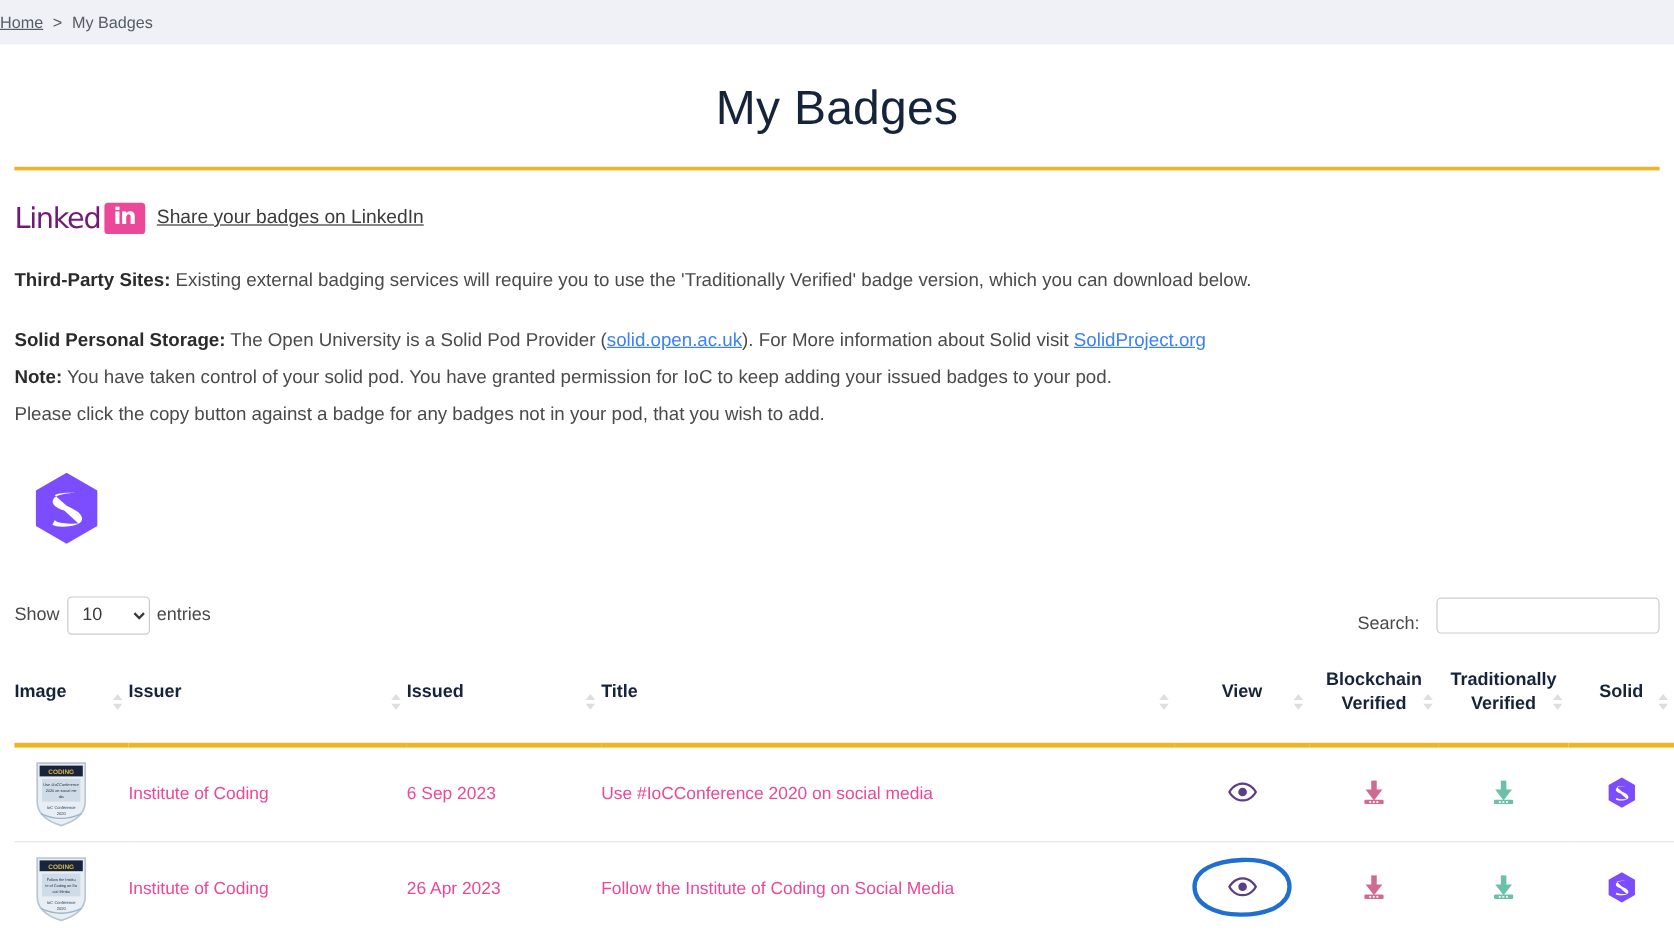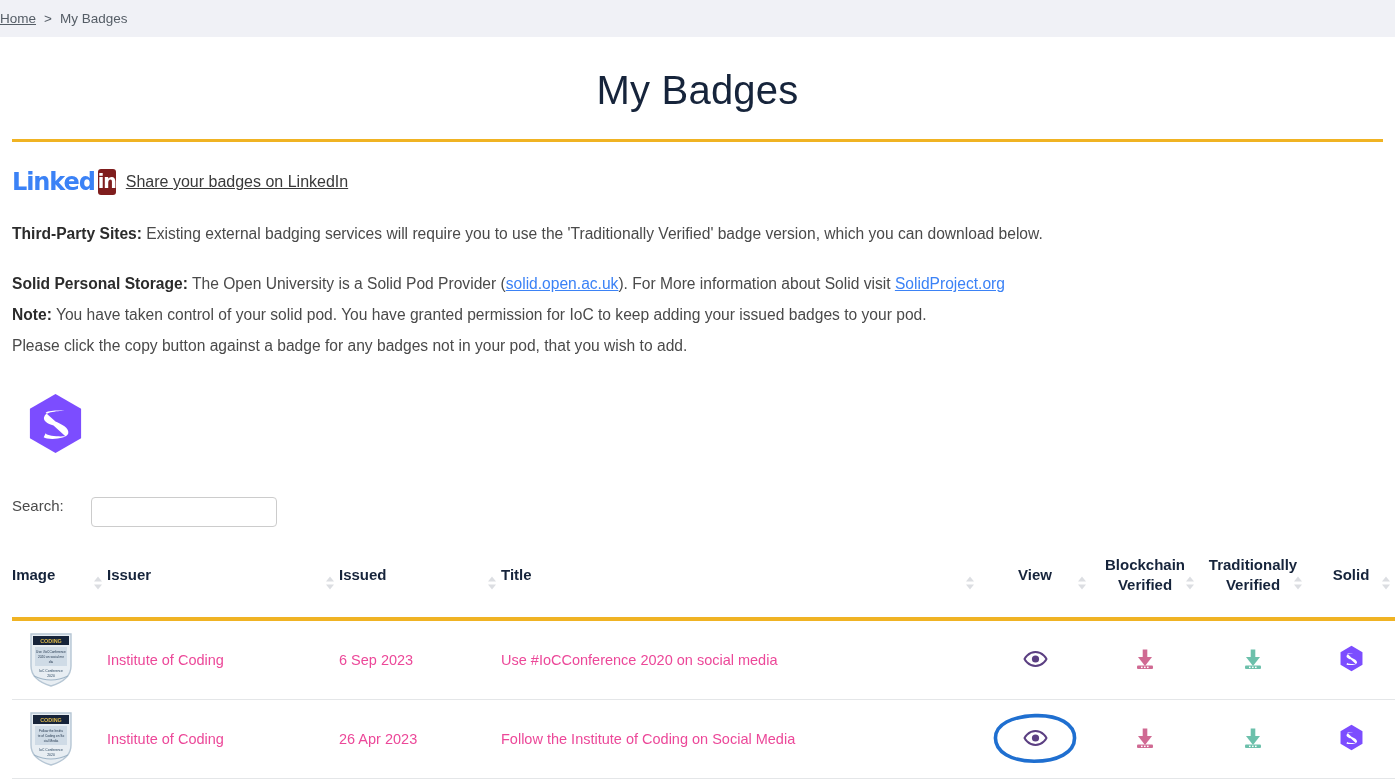--- a/index.html
+++ b/index.html
@@ -46,29 +46,29 @@
   }
 
   
   .linkedin-row {
     display: flex;
     align-items: center;
     margin: 27px 0 0 12px;
   }
   .li-wordmark {
     font-family: "DejaVu Sans", sans-serif;
-    font-weight: bold;
+    font-weight: normal;
     font-size: 24px;
     letter-spacing: -1.1px;
-    color: #3b82f6;
+    color: #701a75;
     line-height: 1;
   }
   .li-square {
-    width: 18px; height: 26px;
-    background: #7f1d1d;
+    width: 34px; height: 26px;
+    background: #ec4899;
     border-radius: 3px;
     margin-left: 3px;
     display: flex;
     align-items: center;
     justify-content: center;
   }
   .li-square span {
     font-family: "DejaVu Sans", sans-serif;
     font-weight: bold;
     font-size: 19px;
@@ -143,22 +143,21 @@
     font-size: 15px;
     color: #3a3a3a;
     border: 1px solid #c9ccd1;
     border-radius: 4px;
     background: #fff;
   }
   .dt-filter {
     font-size: 15px;
     color: #4a4a4a;
     display: flex;
-    align-items: flex-start;
-    gap: 13px;
+    align-items: flex-end;
   }
   .dt-filter input {
     margin-left: 14px;
     width: 186px;
     height: 30px;
     border: 1px solid #ccc;
     border-radius: 4px;
     padding: 0 8px;
     font-family: "Liberation Sans", sans-serif;
     font-size: 14px;
@@ -292,20 +291,27 @@
 <div class="pod-row">
   <span>
     <svg class="solid-hex" width="63" height="63" viewBox="0 0 64 64" aria-hidden="true">
       <polygon points="32,2 58,17 58,47 32,62 6,47 6,17" fill="#7c4dff"></polygon>
       <path d="M42 19 C42 19 24 19 21 24 C18 29 24 32 30 34 L42 45 C42 45 24 46 22 42 L20 46 C24 49 44 48 45 42 C46 36 38 33 32 30 L22 21 C26 18 40 19 42 19 Z" fill="#ffffff"></path>
     </svg>
   </span>
 </div>
 
 <div class="dt-controls">
+  <label class="dt-length">
+    <span>Show</span>
+    <select>
+      <option>10</option>
+    </select>
+    <span>entries</span>
+  </label>
 
   <label class="dt-filter">
     <span>Search:</span>
     <input type="text" value="" style="">
   </label>
 </div>
 
 <table class="badge-table">
   <thead>
     <tr>

